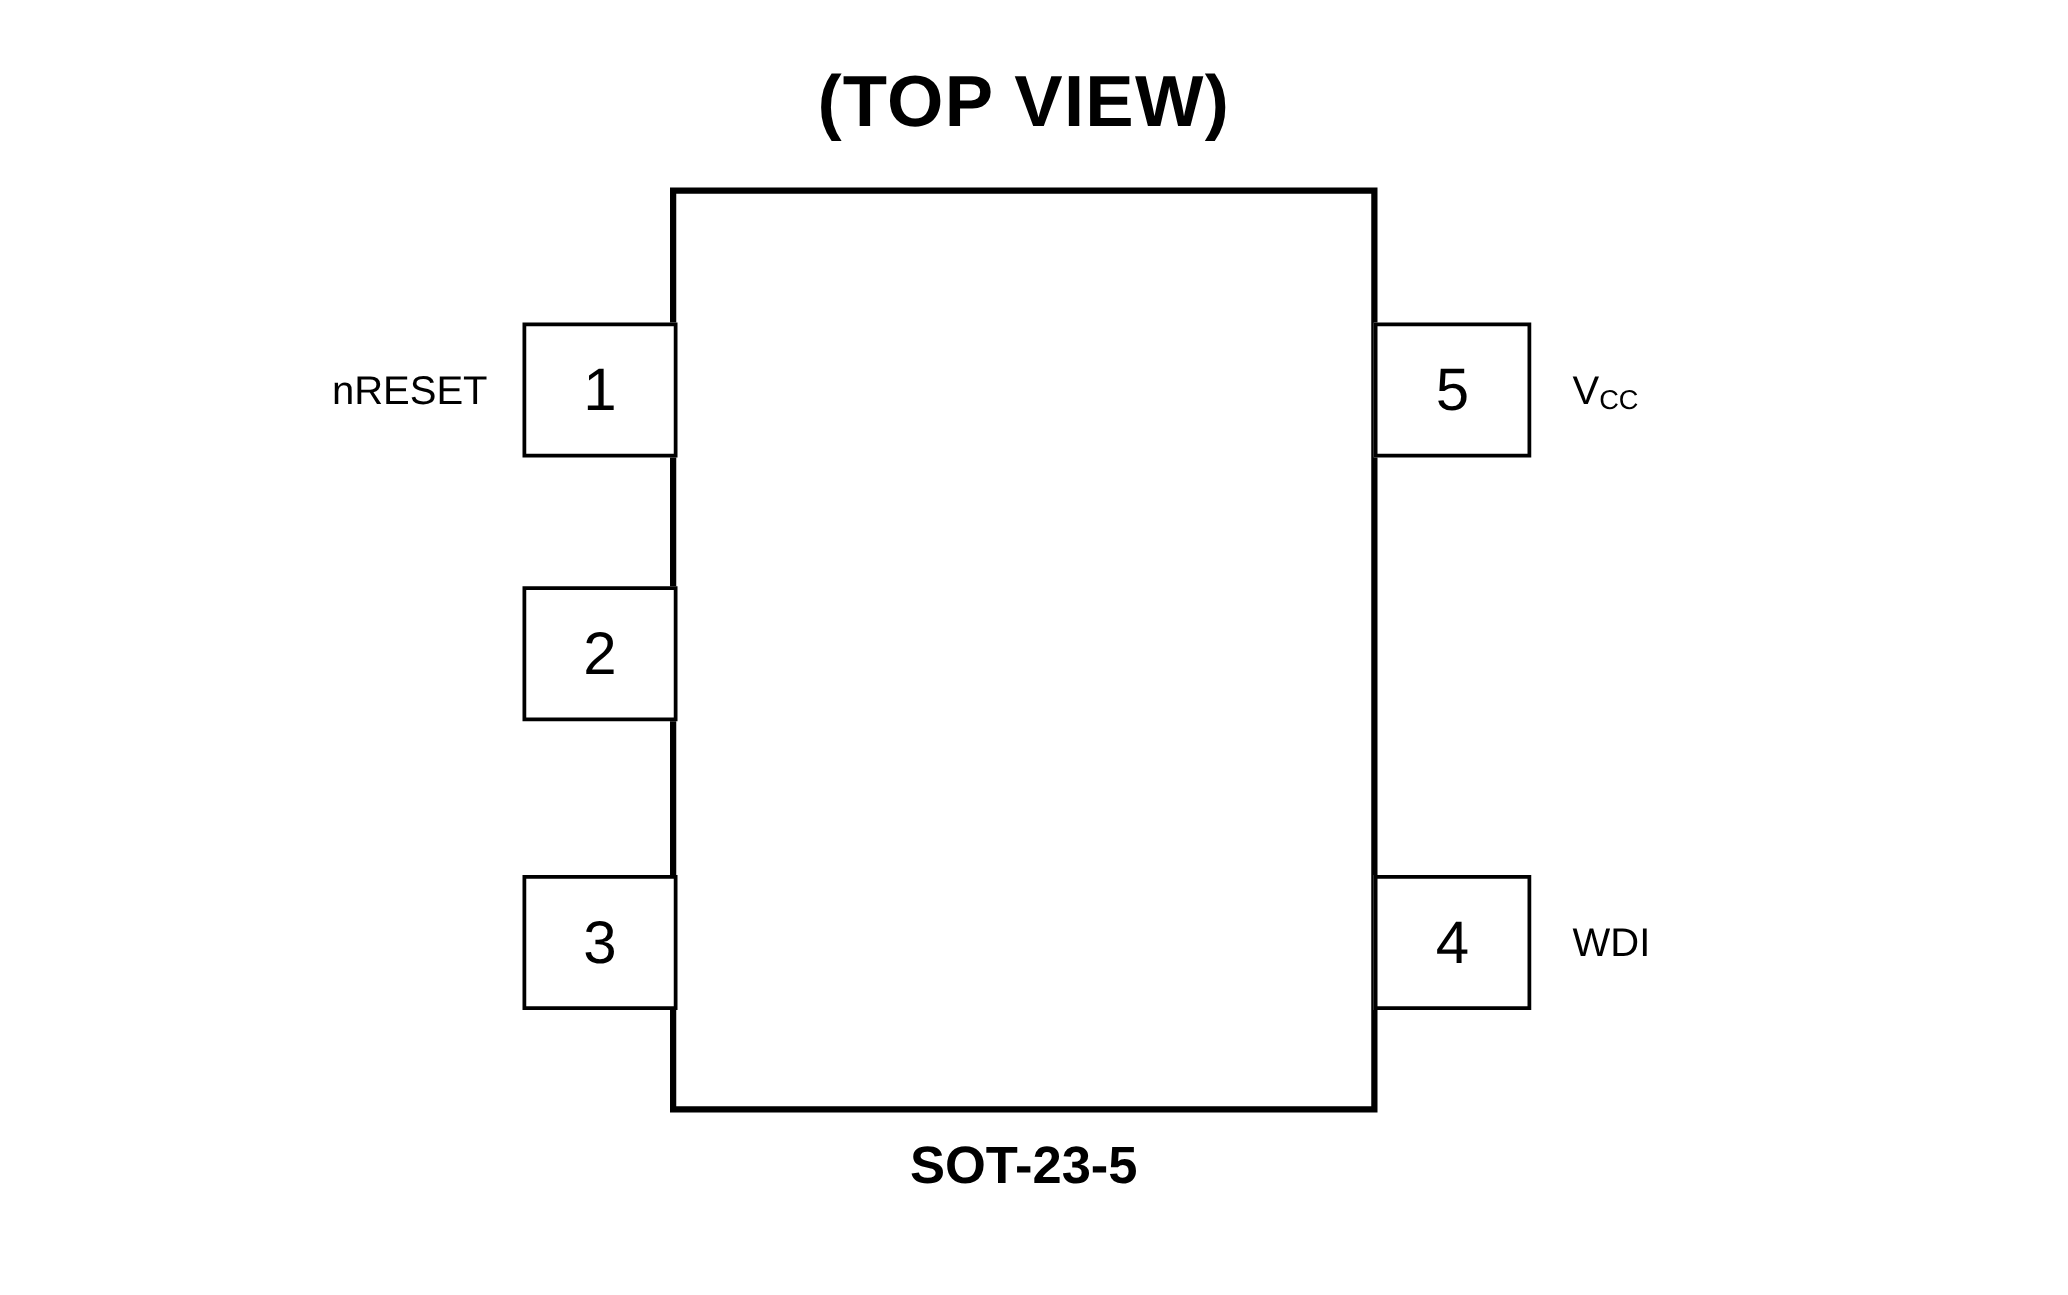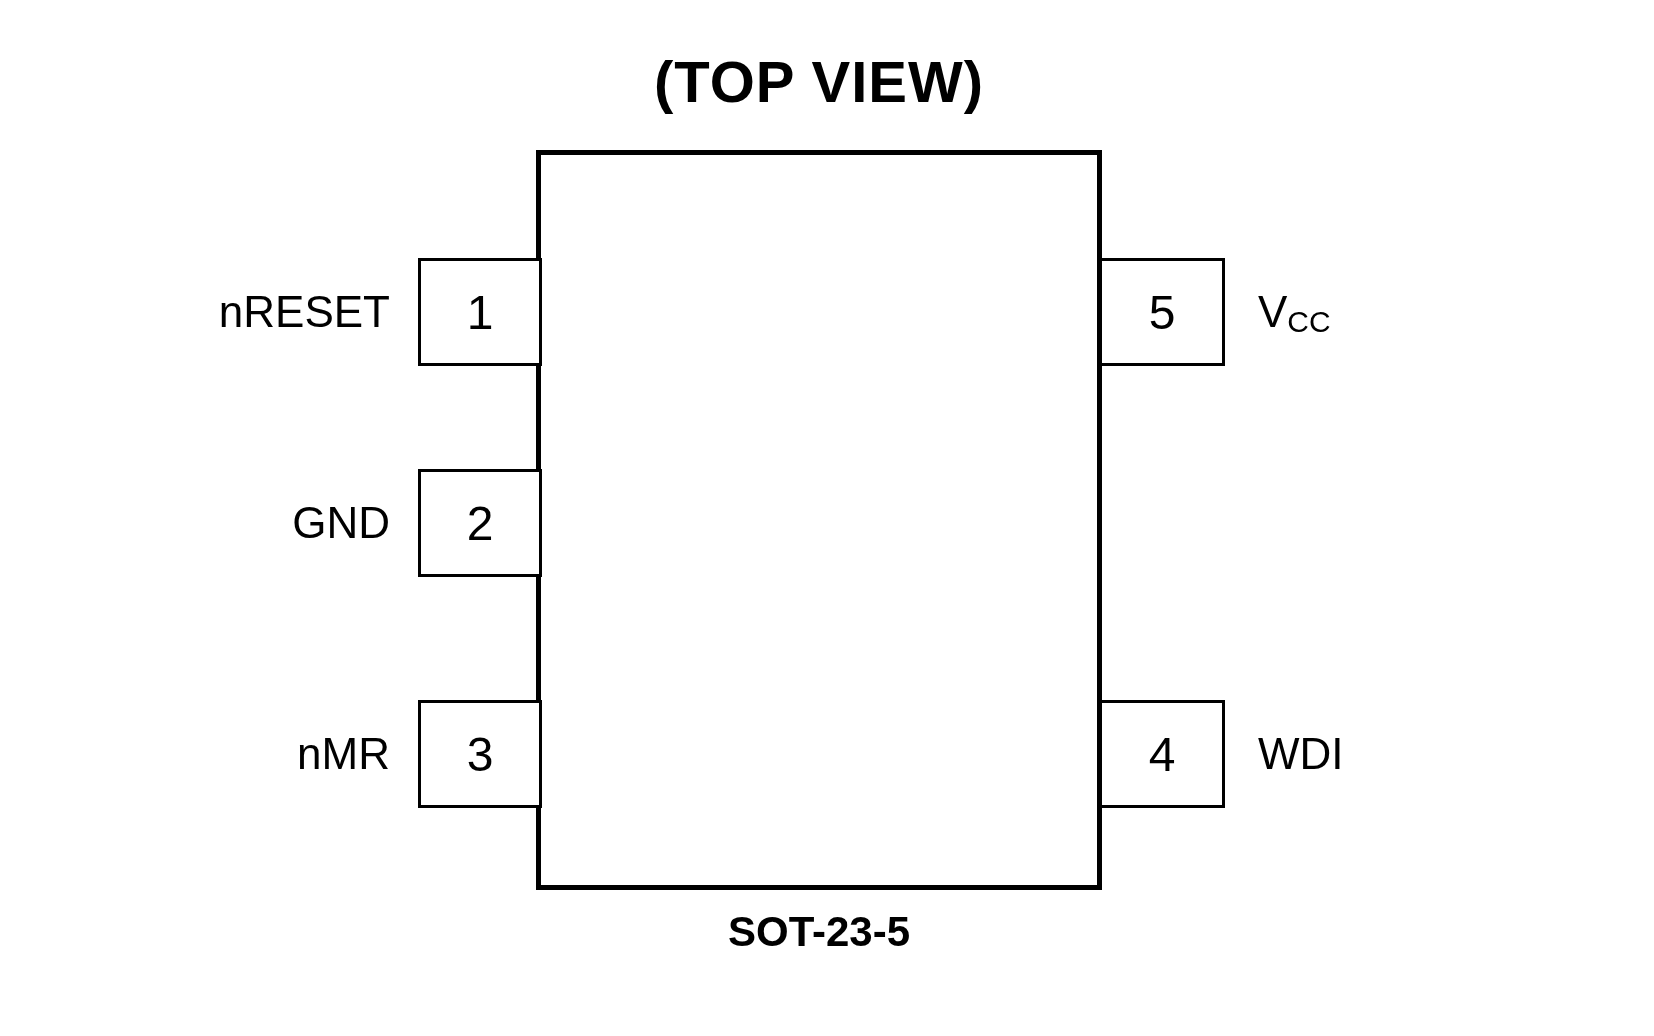--- a/index.html
+++ b/index.html
@@ -52,21 +52,21 @@
     justify-content: center;
     font-size: 48px;
   }
   .pin-box.left  { left: 418px; width: 124px; }
   .pin-box.right { left: 1099px; width: 126px; }
   .pin-box.row-top    { top: 258px; }
   .pin-box.row-middle { top: 469px; }
   .pin-box.row-bottom { top: 700px; }
   .pin-label {
     position: absolute;
-    font-size: 44px;
+    font-size: 32px;
     line-height: 108px;
     white-space: nowrap;
   }
   .pin-label.left {
     left: 80px;
     width: 310px;
     text-align: right;
   }
   .pin-label.right {
     left: 1258px;
@@ -97,22 +97,20 @@
 </head>
 <body>
 
 <div class="canvas">
 
   <div class="diagram-title">(TOP VIEW)</div>
 
   <div class="ic-body"></div>
 
   <div class="pin-label left row-top">nRESET</div>
-  <div class="pin-label left row-middle">GND</div>
-  <div class="pin-label left row-bottom">nMR</div>
 
   <div class="pin-box left row-top">
     <span>1</span>
   </div>
   <div class="pin-box left row-middle">
     <span>2</span>
   </div>
   <div class="pin-box left row-bottom">
     <span>3</span>
   </div>

